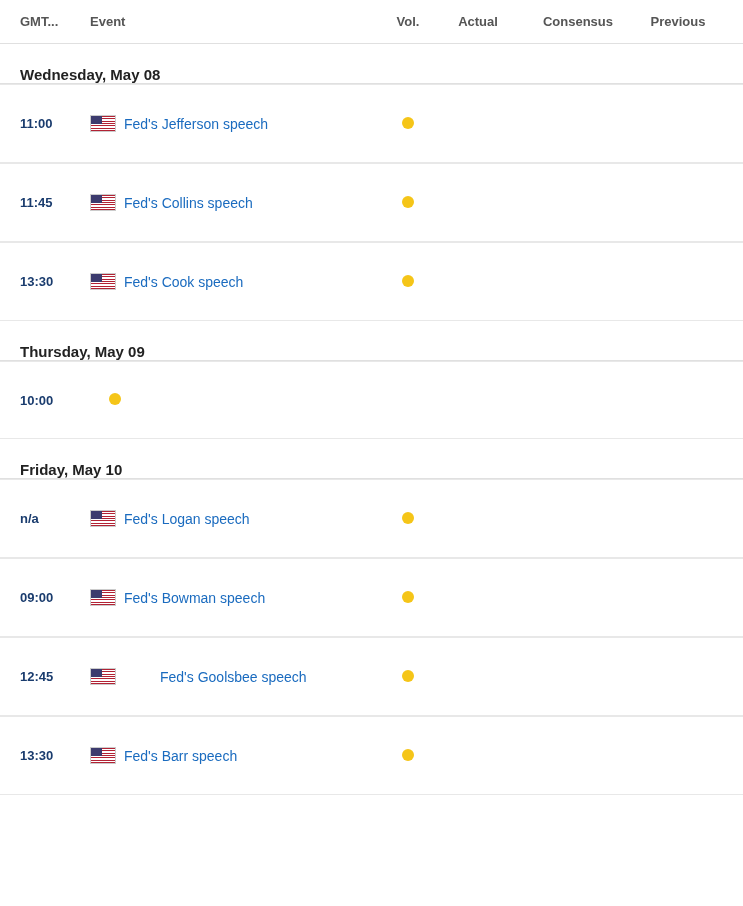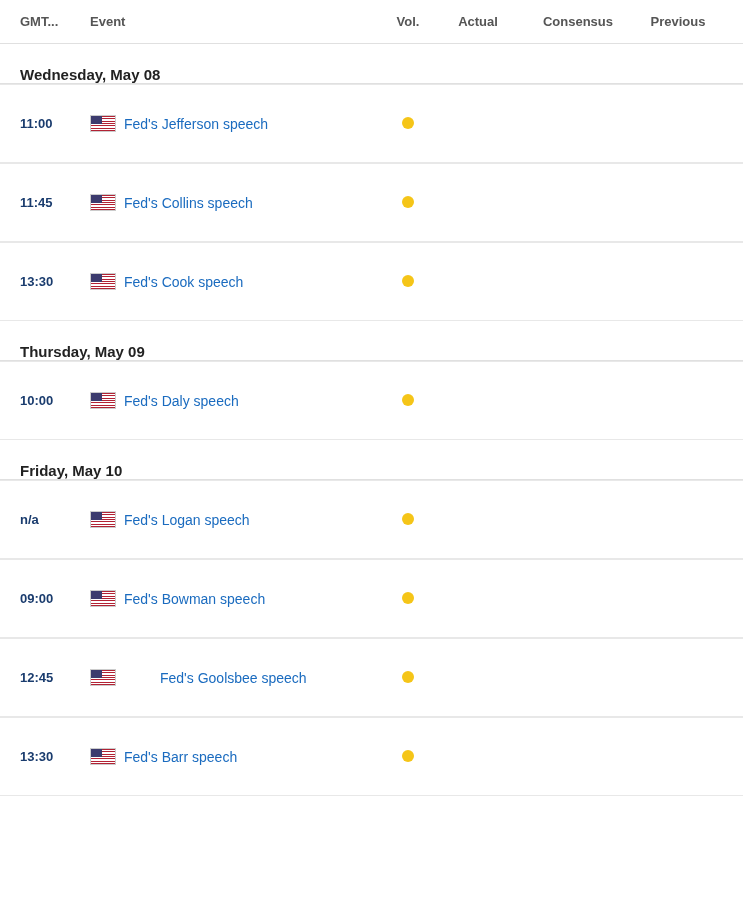--- a/index.html
+++ b/index.html
@@ -153,24 +153,20 @@
         <div class="col-vol-cell"><span class="yellow-dot"></span></div>
         <div class="col-actual-cell"></div>
         <div class="col-consensus-cell"></div>
         <div class="col-previous-cell"></div>
       </div>
     </div>
     <div class="day-header">Thursday, May 09</div>
     <div class="event-group">
       <div class="event-row">
         <div class="event-time">10:00</div>
-        <div class="col-event" style="display: flex; align-items: center;">
-          <div class="flag-icon flag-us"></div>
-          <div class="event-name">Fed's Daly speech</div>
-        </div>
         <div class="col-vol-cell"><span class="yellow-dot"></span></div>
         <div class="col-actual-cell"></div>
         <div class="col-consensus-cell"></div>
         <div class="col-previous-cell"></div>
       </div>
     </div>
     <div class="day-header">Friday, May 10</div>
     <div class="event-group">
       <div class="event-row">
         <div class="event-time">n/a</div>

